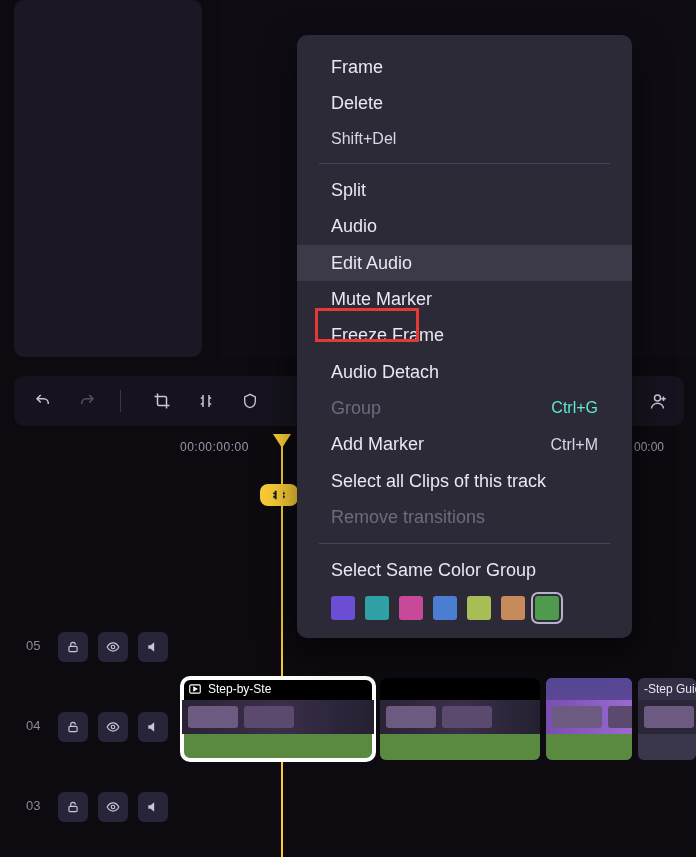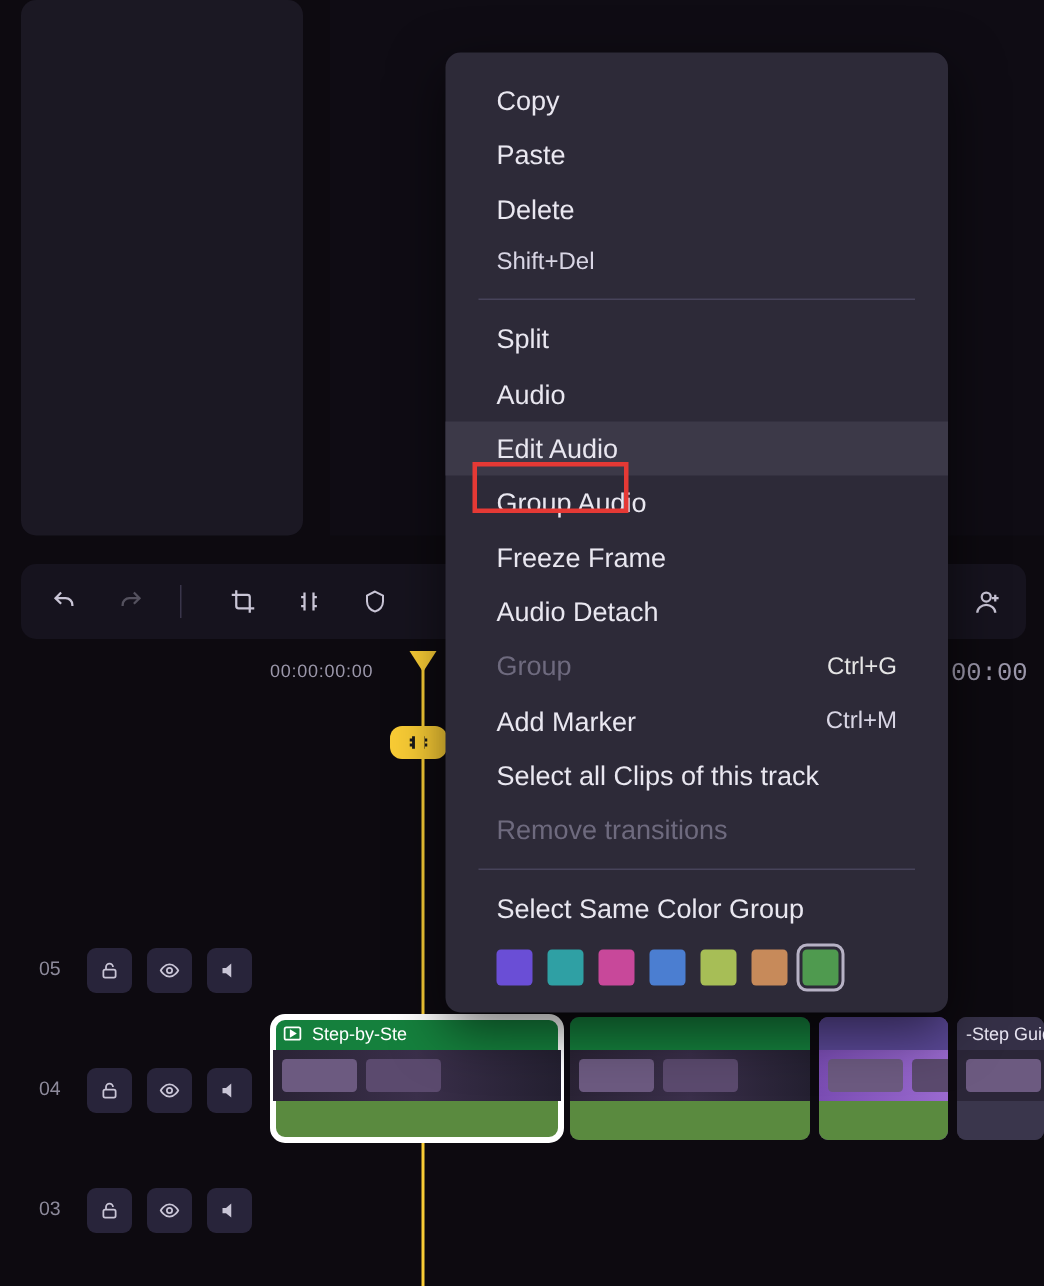--- a/index.html
+++ b/index.html
@@ -19,40 +19,40 @@
   background: #16131e; border-radius: 10px; display: flex; align-items: center; color: #b7b2c5;
 }
 .toolbar .btn { width: 30px; height: 30px; margin-left: 14px; display: flex; align-items: center; justify-content: center; cursor: pointer; }
 .toolbar .btn.disabled { opacity: .35; cursor: default; }
 .toolbar .sep { width: 1px; height: 22px; background: #39354a; margin: 0 12px 0 18px; }
 
 .timeline {
   position: absolute; left: 14px; top: 432px; right: 0; bottom: 0; color: #b7b2c5;
 }
 .timecode { position: absolute; left: 166px; top: 8px; font-size: 12px; color: #9b97aa; letter-spacing: .5px; text-align: center; }
-.timecode2 { position: absolute; left: 620px; top: 8px; font-size: 17px; color: #9b97aa; font-family: Liberation Mono, monospace; }
+.timecode2 { position: absolute; left: 620px; top: 8px; font-size: 12px; color: #9b97aa; }
 .playhead-head {
   position: absolute; left: 259px; top: 2px;
   width: 0; height: 0; border-left: 9px solid transparent; border-right: 9px solid transparent; border-top: 14px solid #f9cc35;
 }
 .marker-pill {
   position: absolute; left: 246px; top: 52px; width: 38px; height: 22px; background: #f9cc35; border-radius: 8px;
   display: flex; align-items: center; justify-content: center;
 }
 .playhead-line { position: absolute; left: 267px; top: 12px; width: 2px; height: 420px; background: #f9cc35; }
 
 .track { position: absolute; left: 0; height: 66px; width: 670px; }
 .track .num { position: absolute; left: 12px; top: 24px; font-size: 13px; color: #8d8a9b; }
 .track .icn { position: absolute; top: 18px; width: 30px; height: 30px; display: flex; align-items: center; justify-content: center; background: #28243a; border-radius: 6px; }
 .track .lock { left: 44px; } .track .eye { left: 84px; } .track .spk { left: 124px; }
 
 .clip {
   position: absolute; top: 246px; height: 82px; border-radius: 6px; overflow: hidden; background: #2f2a3e;
 }
-.clip .hdr { height: 22px; background: #15803d; display: flex; align-items: center; gap: 6px; padding: 0 6px; font-size: 12px; color: #fff; white-space: nowrap; overflow: hidden; }
+.clip .hdr { height: 22px; background: #000000; display: flex; align-items: center; gap: 6px; padding: 0 6px; font-size: 12px; color: #fff; white-space: nowrap; overflow: hidden; }
 .clip .vid { height: 34px; background: linear-gradient(90deg,#2a2335,#3a2f4a,#242031); position:relative; }
 .clip .vid::before, .clip .vid::after { content:""; position:absolute; top:6px; width:50px; height:22px; background:#6c5a80; border-radius:3px; }
 .clip .vid::before{ left:6px;} .clip .vid::after{ left:62px; background:#5b4a6e;}
 .clip .aud { height: 26px; background: #5a8a3f; }
 .clip.sel { outline: 4px solid #ffffff; outline-offset: -2px; border-radius: 8px; }
 .clip.mag { background:#6a4aa0; }
 .clip.mag .vid{ background: linear-gradient(90deg,#7a4db3,#9a6acf);}
 .clip.last .hdr{ background:#353047; color:#e8e5f2;}
 .clip.last .vid{ background:#2b2638;}
 
@@ -234,53 +234,50 @@
     <div class="icn spk">
       <svg width="14" height="14" viewBox="0 0 24 24" fill="#c9c5d6">
           <path d="M4 9v6h4l6 5V4L8 9H4z"></path>
         </svg>
     </div>
   </div>
 </div>
 
 <div class="menu">
   <div class="item">
-      <span>Copy</span>
-    </div>
-  <div class="item">
-      <span>Paste</span>
+      <span>Frame</span>
     </div>
   <div class="item">
       <span>Delete</span>
     </div>
   <div class="item">
       <span class="short">Shift+Del</span>
     </div>
   <div class="div"></div>
   <div class="item">
       <span>Split</span>
     </div>
   <div class="item">
       <span>Audio</span>
     </div>
   <div class="item hover">
       <span>Edit Audio</span>
     </div>
   <div class="item">
-      <span>Group Audio</span>
+      <span>Mute Marker</span>
     </div>
   <div class="item">
       <span>Freeze Frame</span>
     </div>
   <div class="item">
       <span>Audio Detach</span>
     </div>
   <div class="item disabled">
       <span>Group</span>
-      <span class="short" style="color:#e5e5e5">Ctrl+G</span>
+      <span class="short" style="color:#5eead4">Ctrl+G</span>
     </div>
   <div class="item">
       <span>Add Marker</span>
       <span class="short">Ctrl+M</span>
     </div>
   <div class="item">
       <span>Select all Clips of this track</span>
     </div>
   <div class="item disabled">
       <span>Remove transitions</span>

